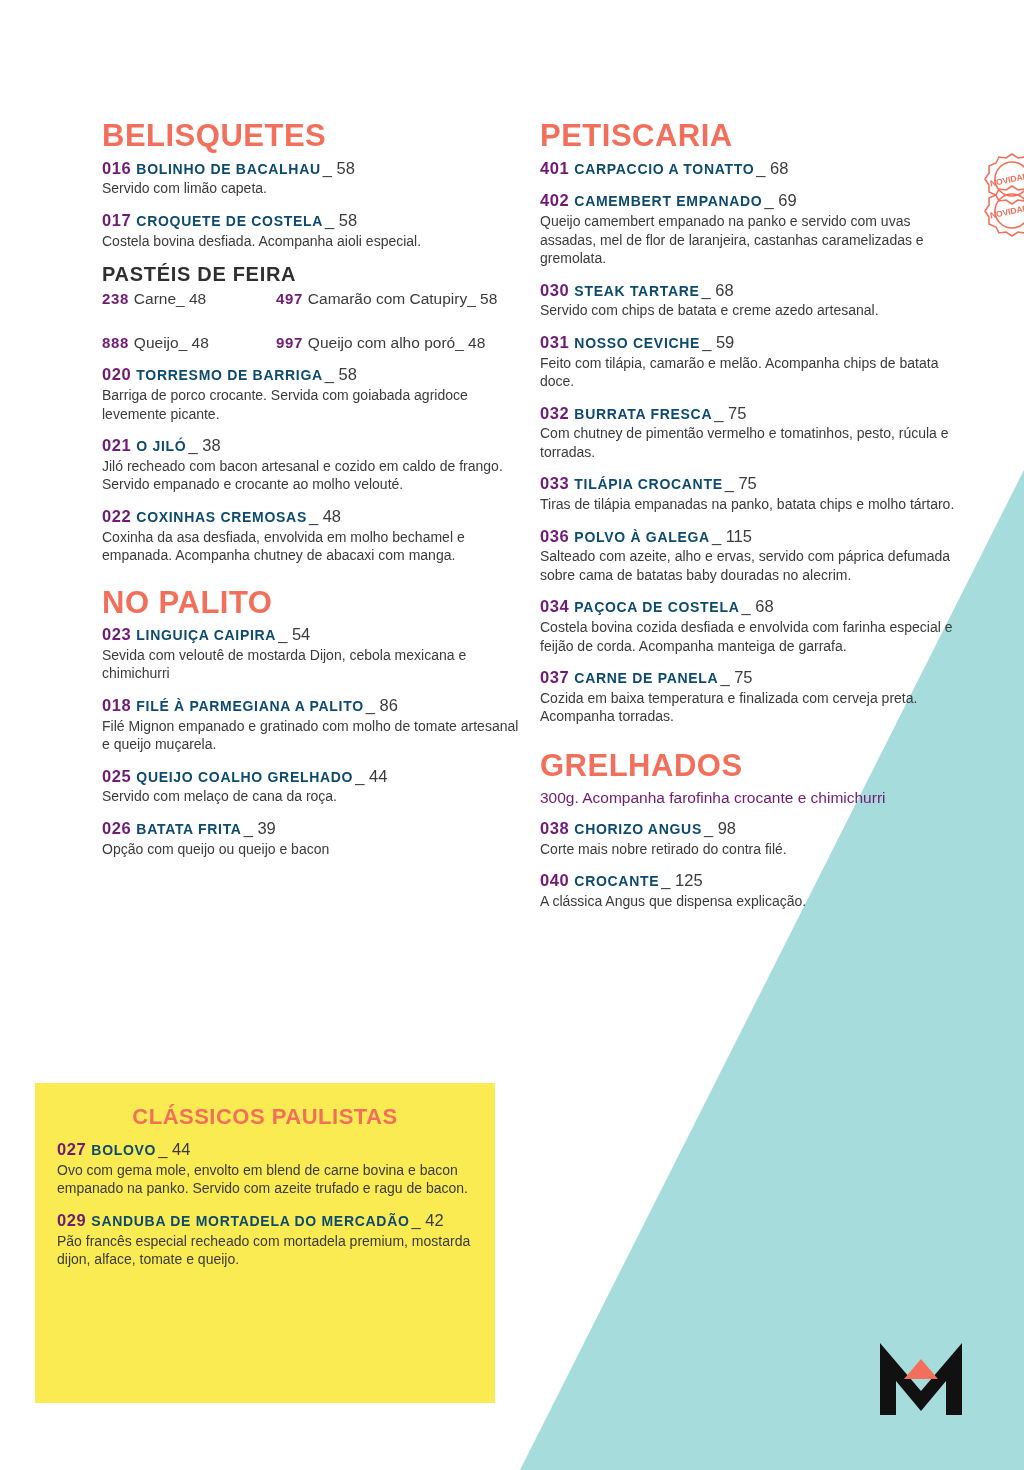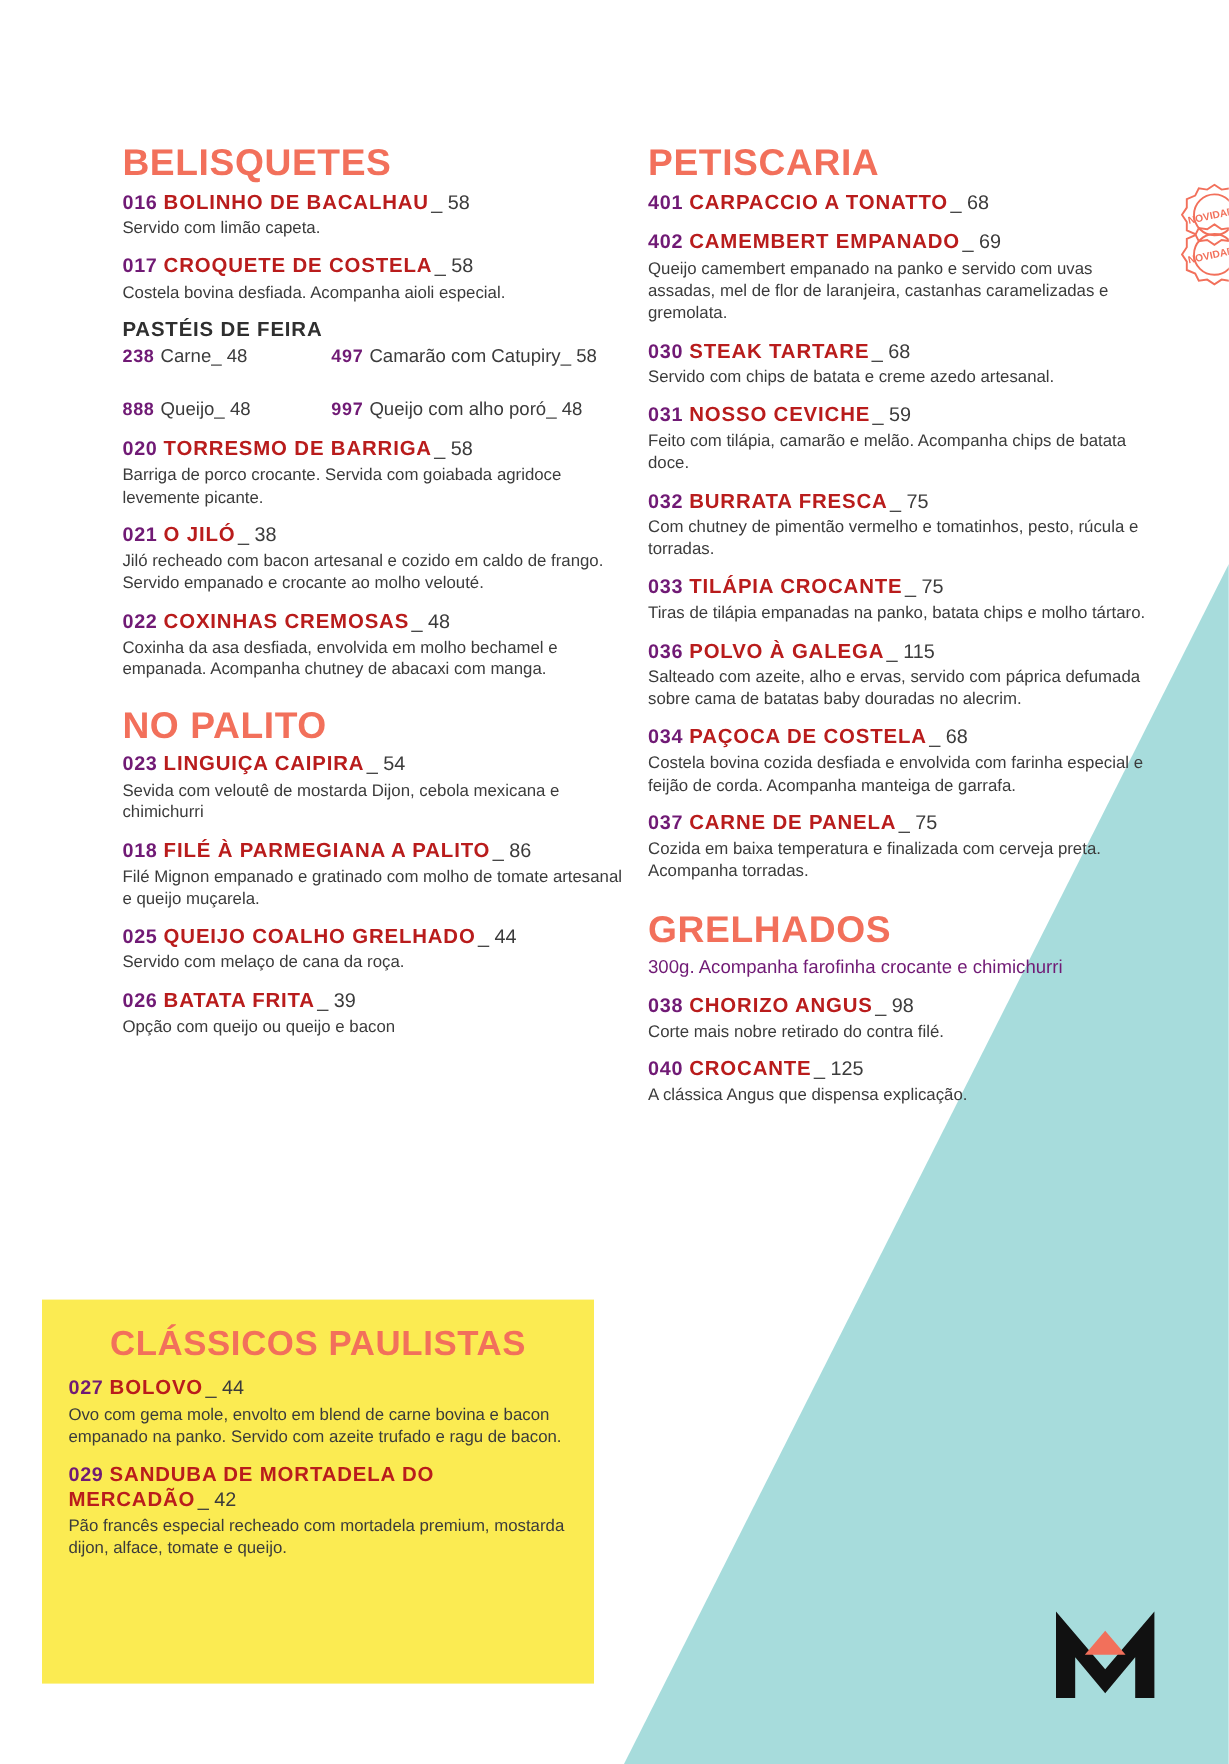--- a/index.html
+++ b/index.html
@@ -28,50 +28,50 @@
 
   .item{margin:0 0 13px 0;position:relative;}
   .item-title{
     font-size:0;margin:0 0 1px 0;line-height:1.2;
   }
   .code{
     color:#701a75;font-weight:bold;font-size:16.5px;letter-spacing:.6px;
     margin-right:5px;
   }
   .name{
-    color:#b91c1c;font-weight:bold;font-size:17px;letter-spacing:.7px;
+    color:#0c4a6e;font-weight:bold;font-size:14px;letter-spacing:.7px;
   }
   .price{
     color:#3b3b3b;font-weight:normal;font-size:16.5px;margin-left:2px;
   }
   .desc{
     font-size:14px;line-height:1.32;color:#3b3b3b;margin:0;max-width:420px;
   }
   .desc.narrow{max-width:400px;}
 
   
   .plain-head{
-    font-size:17px;font-weight:bold;letter-spacing:.7px;color:#2f2f2f;
+    font-size:20px;font-weight:bold;letter-spacing:.7px;color:#2f2f2f;
     margin:0 0 3px 0;
   }
   .pastel-grid{
     display:grid;grid-template-columns:150px auto;row-gap:1px;column-gap:4px;
     margin:0 0 12px 0;
     gap:24px;
   }
   .pastel-cell{font-size:15.5px;line-height:1.3;white-space:nowrap;}
   .pastel-cell .code{font-size:15px;}
 
   
   #yellow-box{
     position:absolute;left:35px;top:1083px;width:460px;height:320px;
     background:#FBEB52;
   }
   #yellow-box .inner{padding:22px 22px 0 22px;}
-  #yellow-box h2.section{text-align:center;font-size:29px;margin-bottom:12px;}
+  #yellow-box h2.section{text-align:center;font-size:22px;margin-bottom:12px;}
   #yellow-box .desc{max-width:415px;}
 
   
   .stamp{
     position:absolute;width:58px;height:58px;
   }
   .stamp svg{display:block;}
 
   
   #logo{position:absolute;right:60px;bottom:55px;width:86px;height:74px;}

